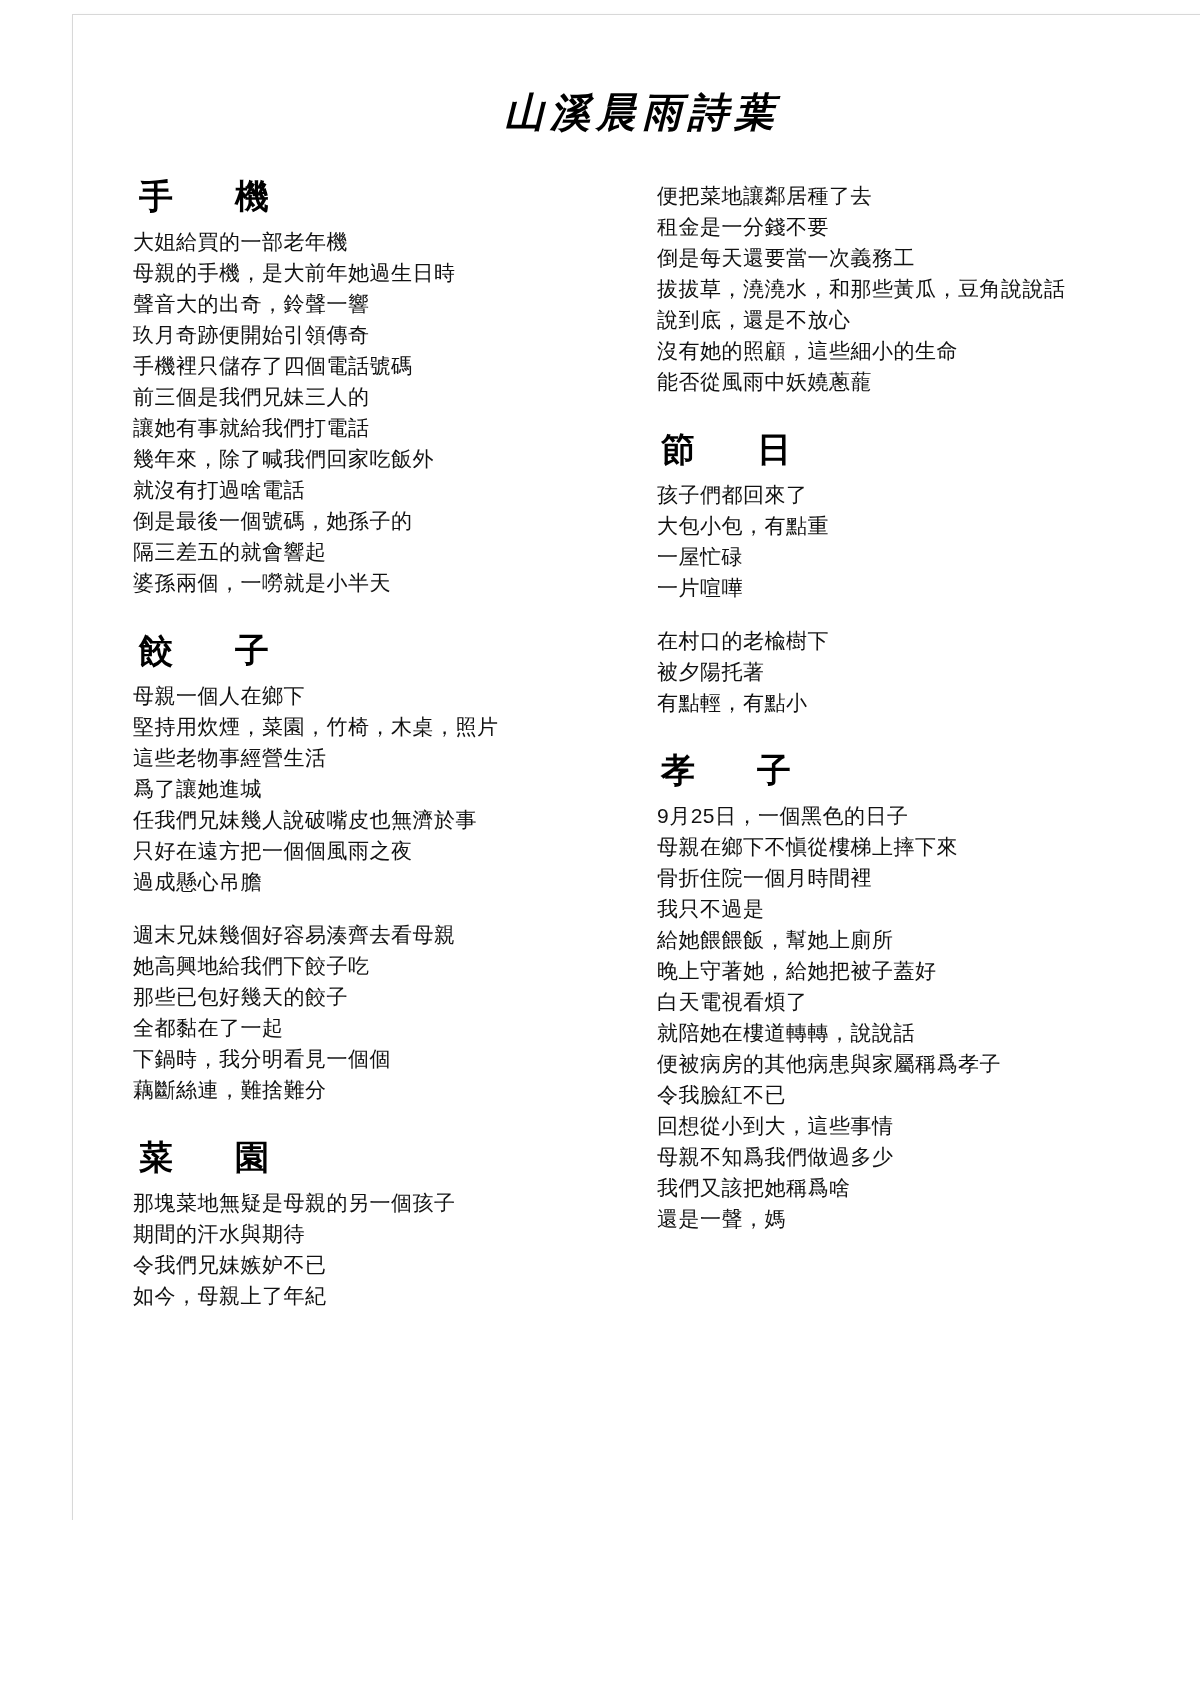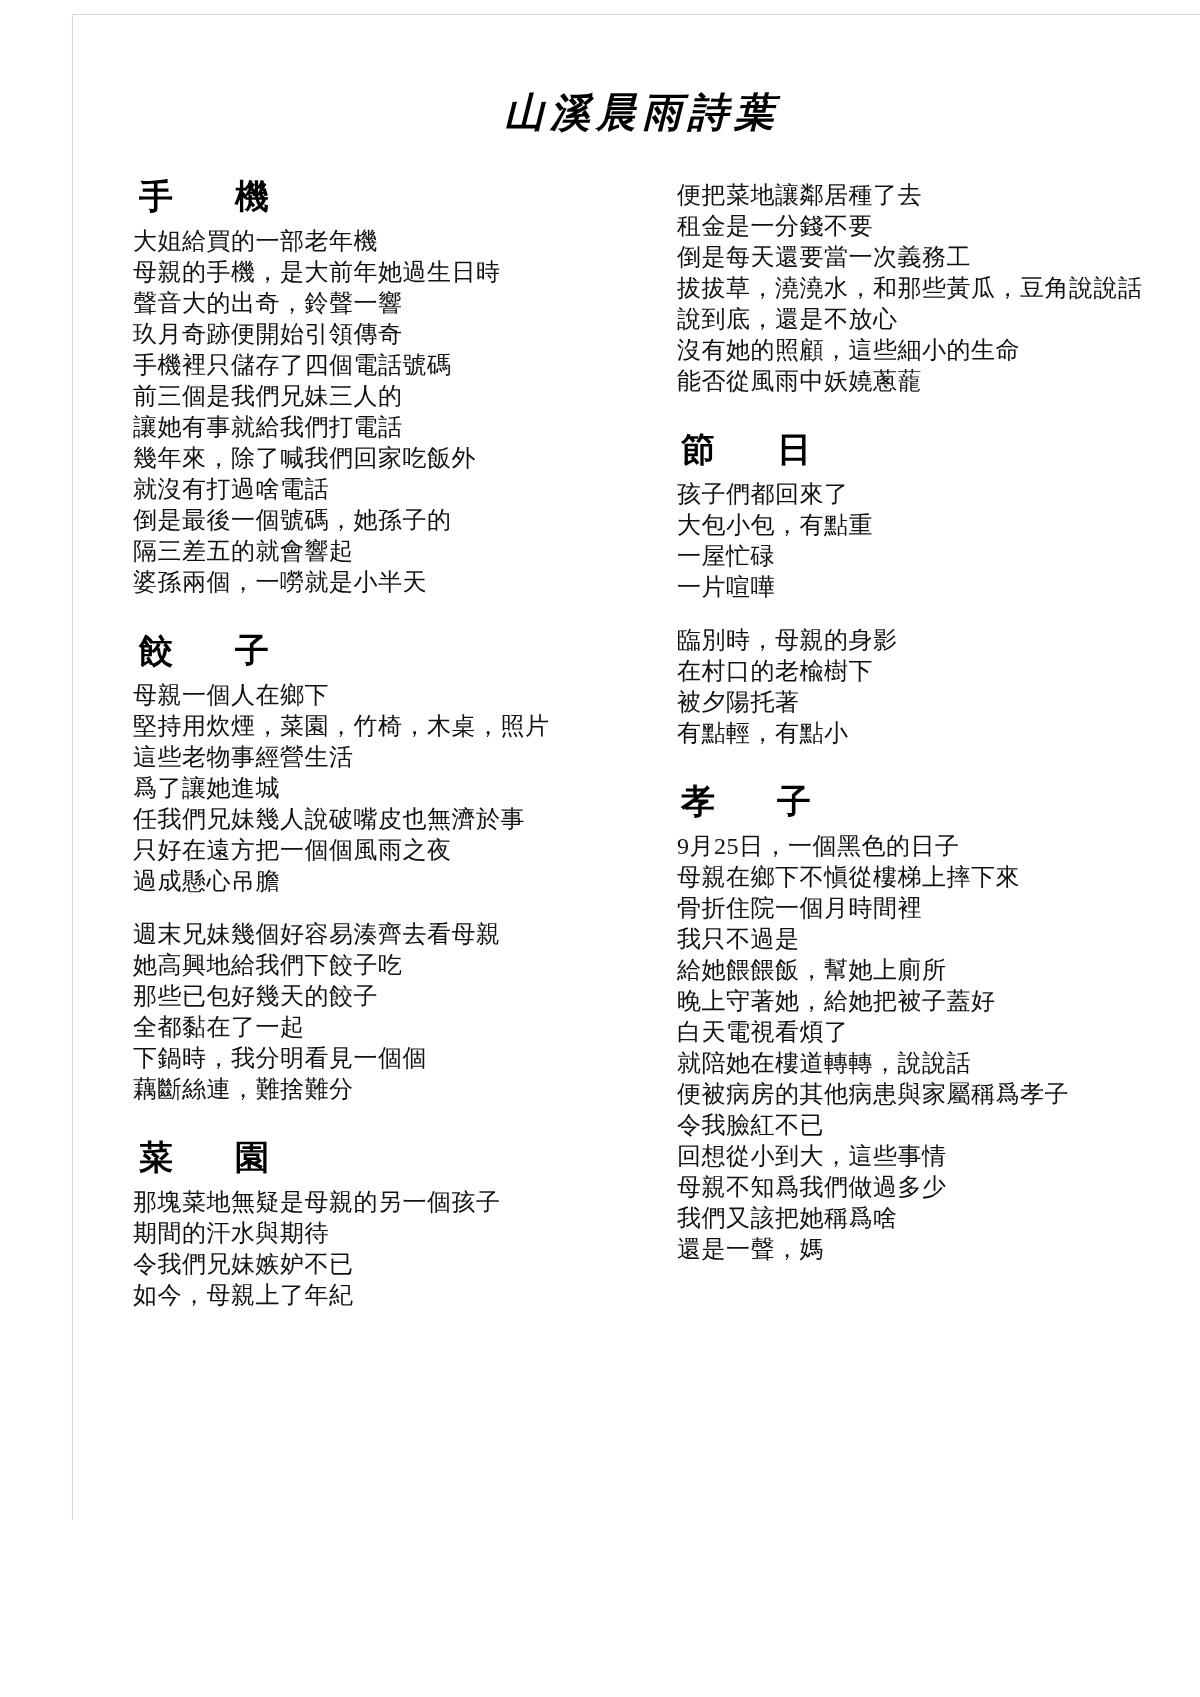--- a/index.html
+++ b/index.html
@@ -44,21 +44,21 @@
     font-weight: bold;
     font-style: italic;
     font-size: 40px;
     letter-spacing: 6px;
     margin: 0 0 34px 0;
     color: #000000;
   }
   .columns {
     display: flex;
     flex-direction: row;
-    gap: 76px;
+    gap: 56px;
     align-items: flex-start;
   }
   .col {
     width: 468px;
     flex: 0 0 468px;
   }
   .poem {
     margin-bottom: 30px;
   }
   .poem-title {
@@ -70,22 +70,22 @@
     padding-left: 6px;
     color: #000000;
   }
   .stanza {
     margin: 0 0 22px 0;
   }
   .stanza:last-child {
     margin-bottom: 0;
   }
   .line {
-    font-family: Liberation Serif, serif;
-    font-size: 24px;
+    font-family: Liberation Sans, sans-serif;
+    font-size: 21px;
     line-height: 31px;
     letter-spacing: 0.5px;
     white-space: pre-wrap;
     color: #111111;
   }
   .col-right .poem-title {
     padding-left: 4px;
   }
   .spacer-top {
     height: 6px;
@@ -193,21 +193,20 @@
 
           <div class="poem">
             <div class="poem-title">節　日</div>
             <div class="stanza">
               <div class="line">孩子們都回來了</div>
               <div class="line">大包小包，有點重</div>
               <div class="line">一屋忙碌</div>
               <div class="line">一片喧嘩</div>
             </div>
             <div class="stanza">
-              <div class="line">臨別時，母親的身影</div>
               <div class="line">在村口的老楡樹下</div>
               <div class="line">被夕陽托著</div>
               <div class="line">有點輕，有點小</div>
             </div>
           </div>
 
           <div class="poem">
             <div class="poem-title">孝　子</div>
             <div class="stanza">
               <div class="line">9月25日，一個黑色的日子</div>

